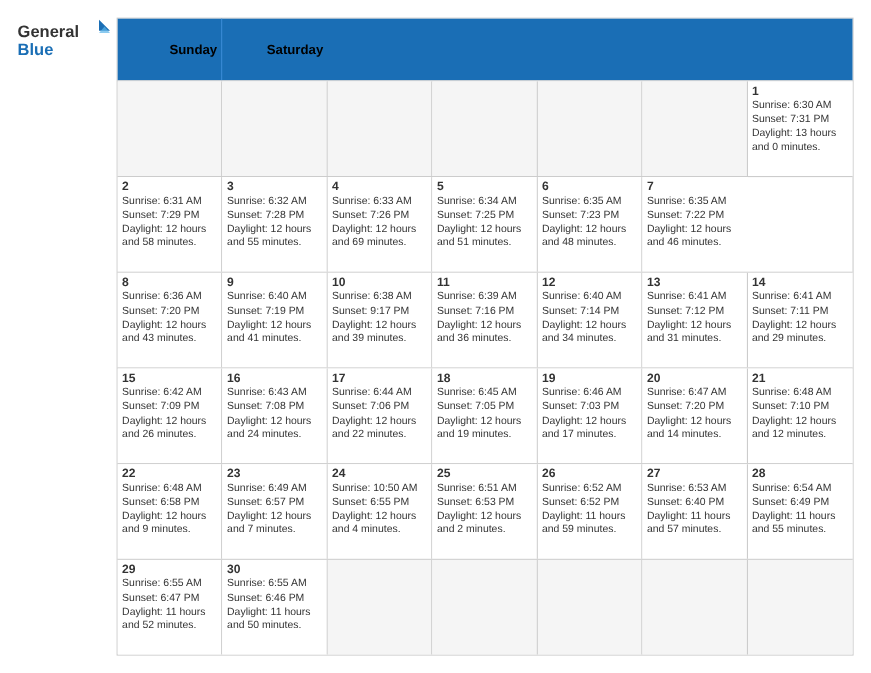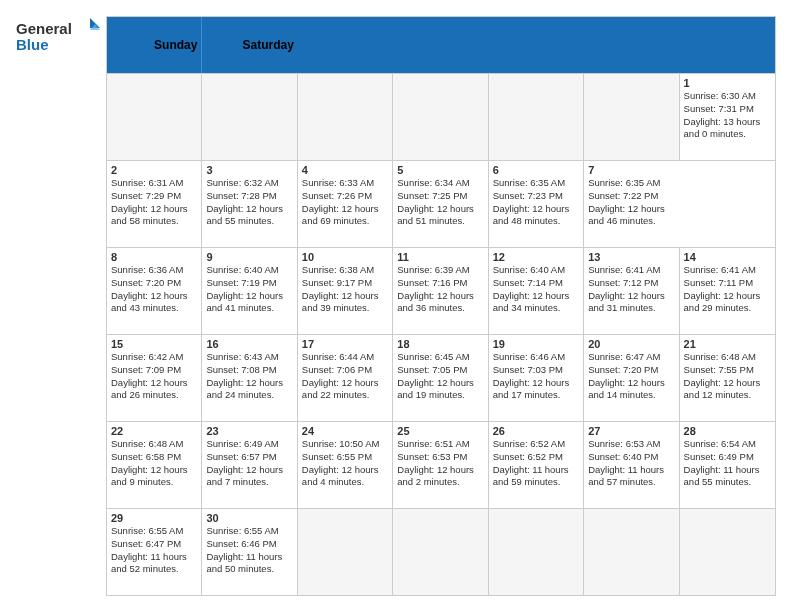--- a/index.html
+++ b/index.html
@@ -266,21 +266,21 @@
           <div class="cal-cell">
             <span class="day-num">20</span>
             <span class="cell-line">Sunrise: 6:47 AM</span>
             <span class="cell-line">Sunset: 7:20 PM</span>
             <span class="cell-line">Daylight: 12 hours</span>
             <span class="cell-line">and 14 minutes.</span>
           </div>
           <div class="cal-cell">
             <span class="day-num">21</span>
             <span class="cell-line">Sunrise: 6:48 AM</span>
-            <span class="cell-line">Sunset: 7:55 PM</span>
+            <span class="cell-line">Sunset: 7:10 PM</span>
             <span class="cell-line">Daylight: 12 hours</span>
             <span class="cell-line">and 12 minutes.</span>
           </div>
         </div>
         <div class="cal-row">
           <div class="cal-cell">
             <span class="day-num">22</span>
             <span class="cell-line">Sunrise: 6:48 AM</span>
             <span class="cell-line">Sunset: 6:58 PM</span>
             <span class="cell-line">Daylight: 12 hours</span>

